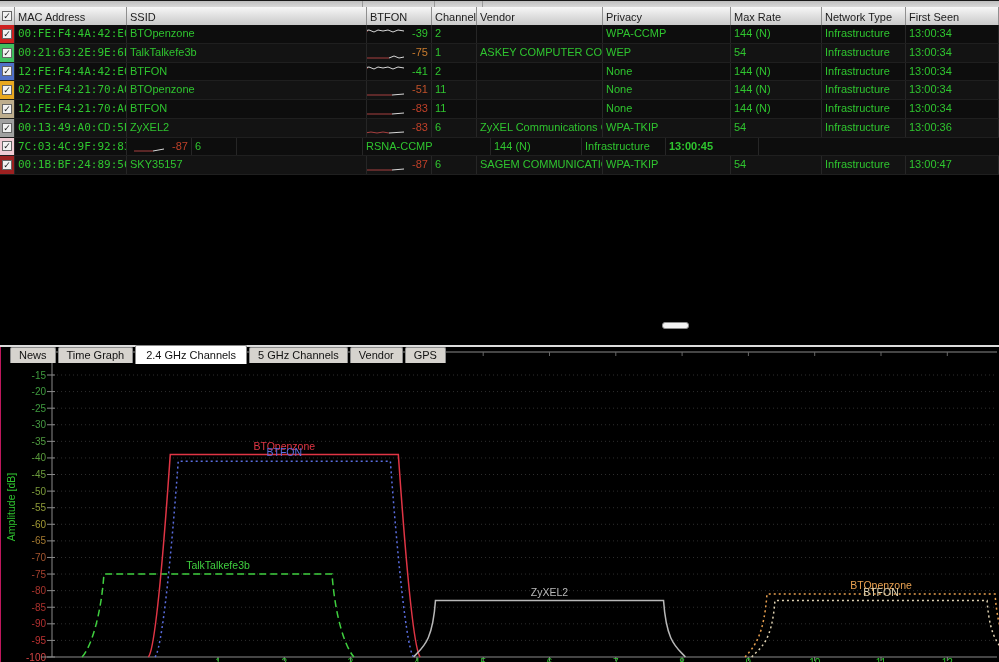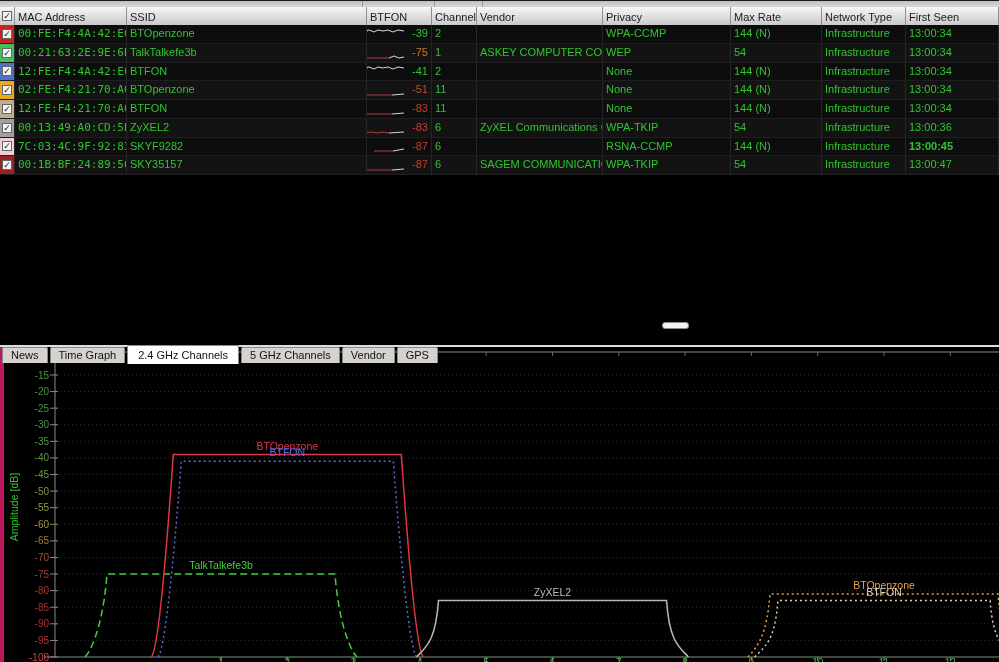--- a/index.html
+++ b/index.html
@@ -26,29 +26,29 @@
   .cbcell{display:flex;align-items:center;justify-content:center;padding:0!important;}
   .cbbox{width:10px;height:10px;background:#f2f2f2;border:1px solid #666;color:#222;
          font-size:9px;line-height:9px;text-align:center;}
   .rssicell{display:flex;align-items:center;justify-content:flex-end;gap:2px;padding:0 3px!important;}
   .rssicell svg{flex:none;}
   .rssival{text-align:right;min-width:20px;}
   
   .splitter{position:absolute;left:662px;top:322px;width:27px;height:7px;background:#f2f2f2;
             border:1px solid #8a8a8a;border-radius:3px;}
   
-  .tabbar{position:absolute;left:2px;top:331px;height:32px;display:flex;align-items:flex-end;z-index:3;}
+  .tabbar{position:absolute;left:10px;top:331px;height:32px;display:flex;align-items:flex-end;z-index:3;}
   .tab{background:#d6d3ce;border:1px solid #8a8a8a;border-bottom:none;color:#111;
        font-size:11px;line-height:13px;padding:1px 8px 1px 8px;margin-right:2px;
        border-radius:2px 2px 0 0;white-space:nowrap;}
   .tab.active{background:#ffffff;padding:3px 10px 2px 10px;position:relative;z-index:4;margin-bottom:-1px;}
   .panel-top-line{position:absolute;left:0;top:345px;width:999px;height:2px;background:#dcdcdc;z-index:2;}
   
   .chartpanel{position:absolute;left:0;top:347px;width:999px;height:315px;background:#000;
-              border-left:4px solid #be185d;}
+              border-left:1px solid #be185d;}
   .chartpanel svg{display:block;}
 </style>
 </head>
 <body>
 
 <div class="screen">
   <div class="topstrip">
     <div class="seg" style="left:362px;width:72px;"></div>
     <div class="seg" style="left:434px;width:48px;"></div>
     <div class="seg" style="left:482px;"></div>
@@ -188,21 +188,20 @@
           <div class="tcell" style="width: 128px;">WPA-TKIP</div>
           <div class="tcell" style="width: 91px;">54</div>
           <div class="tcell" style="width: 84px;">Infrastructure</div>
           <div class="tcell" style="width: 93px;">13:00:36</div>
         </div>
         <div class="trow">
           <div class="tcell cbcell" style="width: 15px; background: rgb(240, 204, 212);">
             <span class="cbbox">✓</span>
           </div>
           <div class="tcell mac" style="width: 112px;">7C:03:4C:9F:92:83</div>
-          <div class="tcell" style="width: 240px;">SKYF9282</div>
           <div class="tcell rssicell" style="width: 65px;">
             <svg width="44" height="14">
               <path d="M12,12 L31,12" fill="none" stroke="#a84040" stroke-width="1"></path>
               <path d="M31,12 L42,10" fill="none" stroke="#d8d8d8" stroke-width="1"></path>
             </svg>
             <span class="rssival" style="color:#bf4029">-87</span>
           </div>
           <div class="tcell" style="width: 45px;">6</div>
           <div class="tcell" style="width: 126px;"></div>
           <div class="tcell" style="width: 128px;">RSNA-CCMP</div>

